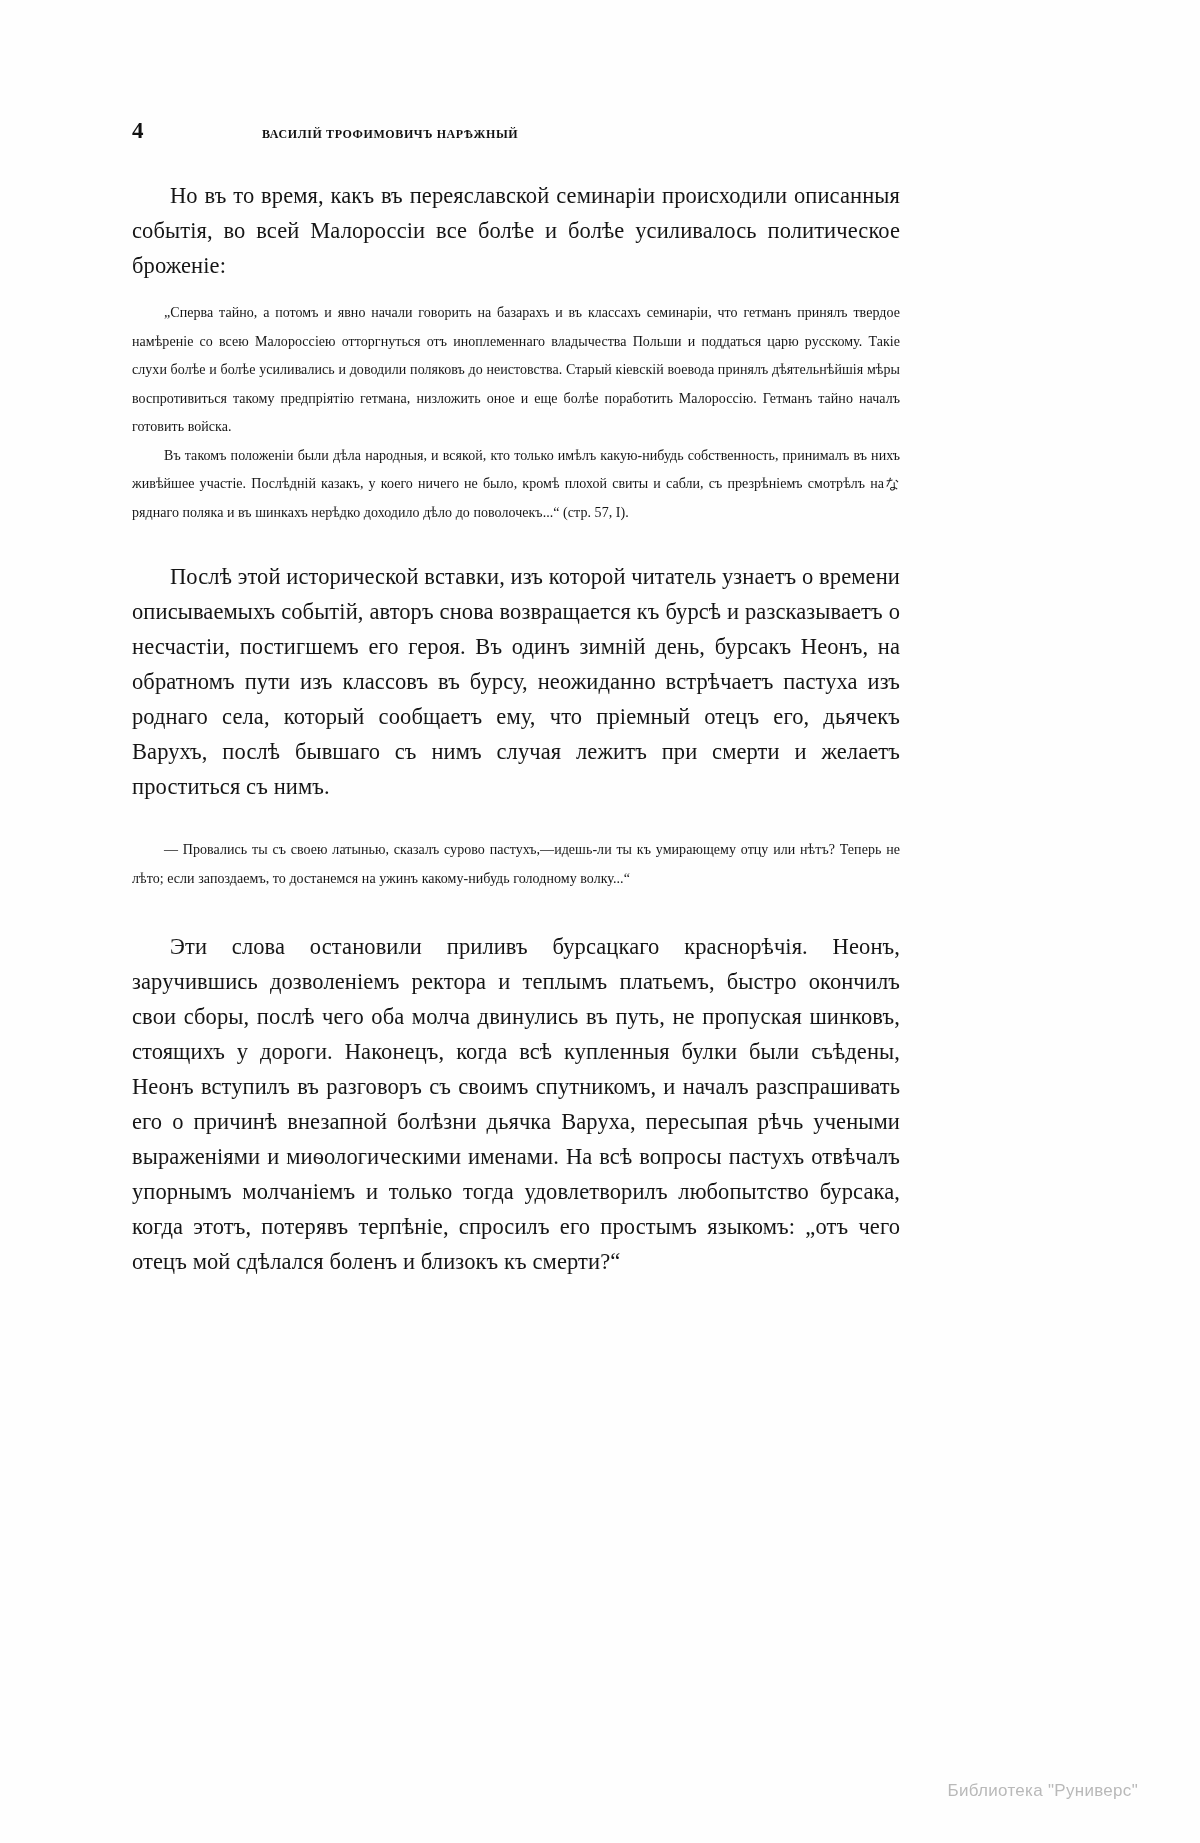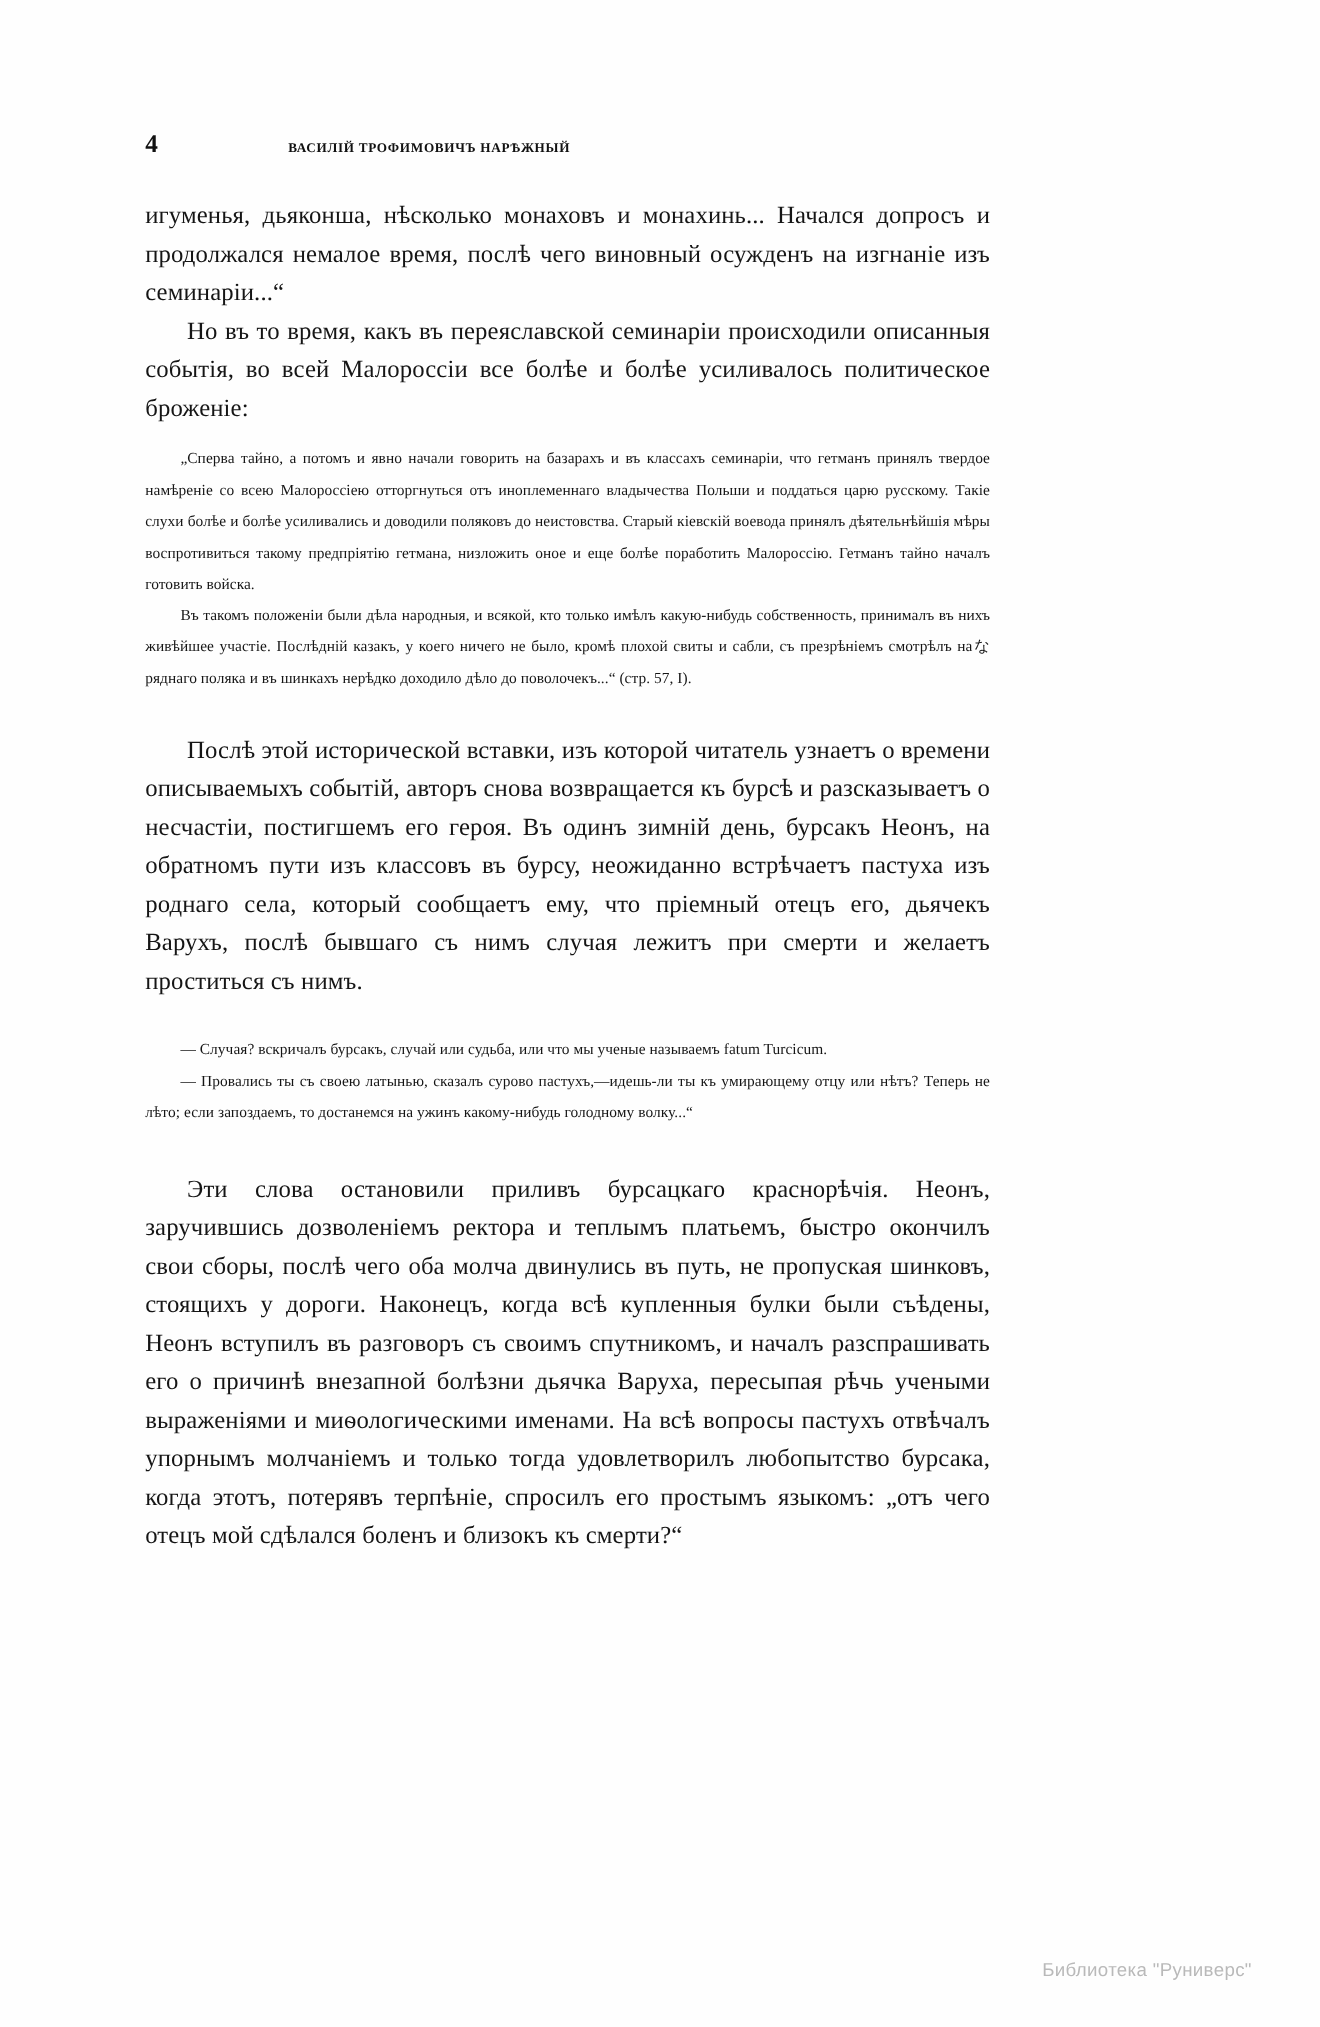--- a/index.html
+++ b/index.html
@@ -97,36 +97,34 @@
 <body>
 
 <div class="page">
   <div class="content">
 
     <div class="header-row">
       <div class="folio">4</div>
       <div class="running-head">ВАСИЛІЙ ТРОФИМОВИЧЪ НАРѢЖНЫЙ</div>
     </div>
 
-    <p class="body-par">игуменья, дьяконша, нѣсколько монаховъ и монахинь... Начался допросъ и продолжался немалое время, послѣ чего виновный осужденъ на изгнаніе изъ семинаріи...“</p>
     <p class="body-par indent">Но въ то время, какъ въ переяславской семинаріи происходили описанныя событія, во всей Малороссіи все болѣе и болѣе усиливалось политическое броженіе:</p>
 
     <div class="quote-block">
       <p class="quote-par indent">„Сперва тайно, а потомъ и явно начали говорить на базарахъ и въ классахъ семинаріи, что гетманъ принялъ твердое намѣреніе со всею Малороссіею отторгнуться отъ иноплеменнаго владычества Польши и поддаться царю русскому. Такіе слухи болѣе и болѣе усиливались и доводили поляковъ до неистовства. Старый кіевскій воевода принялъ дѣятельнѣйшія мѣры воспротивиться такому предпріятію гетмана, низложить оное и еще болѣе поработить Малороссію. Гетманъ тайно началъ готовить войска.</p>
       <p class="quote-par indent">Въ такомъ положеніи были дѣла народныя, и всякой, кто только имѣлъ какую-нибудь собственность, принималъ въ нихъ живѣйшее участіе. Послѣдній казакъ, у коего ничего не было, кромѣ плохой свиты и сабли, съ презрѣніемъ смотрѣлъ наなряднаго поляка и въ шинкахъ нерѣдко доходило дѣло до поволочекъ...“ (стр. 57, I).</p>
     </div>
 
     <div class="gap-med"></div>
 
     <p class="body-par indent">Послѣ этой исторической вставки, изъ которой читатель узнаетъ о времени описываемыхъ событій, авторъ снова возвращается къ бурсѣ и разсказываетъ о несчастіи, постигшемъ его героя. Въ одинъ зимній день, бурсакъ Неонъ, на обратномъ пути изъ классовъ въ бурсу, неожиданно встрѣчаетъ пастуха изъ роднаго села, который сообщаетъ ему, что пріемный отецъ его, дьячекъ Варухъ, послѣ бывшаго съ нимъ случая лежитъ при смерти и желаетъ проститься съ нимъ.</p>
 
     <div class="gap-small"></div>
 
     <div class="quote-block">
-      <p class="quote-par indent">— Случая? вскричалъ бурсакъ, случай или судьба, или что мы ученые называемъ fatum Turcicum.</p>
       <p class="quote-par indent">— Провались ты съ своею латынью, сказалъ сурово пастухъ,—идешь-ли ты къ умирающему отцу или нѣтъ? Теперь не лѣто; если запоздаемъ, то достанемся на ужинъ какому-нибудь голодному волку...“</p>
     </div>
 
     <div class="gap-large"></div>
 
     <p class="body-par indent">Эти слова остановили приливъ бурсацкаго краснорѣчія. Неонъ, заручившись дозволеніемъ ректора и теплымъ платьемъ, быстро окончилъ свои сборы, послѣ чего оба молча двинулись въ путь, не пропуская шинковъ, стоящихъ у дороги. Наконецъ, когда всѣ купленныя булки были съѣдены, Неонъ вступилъ въ разговоръ съ своимъ спутникомъ, и началъ разспрашивать его о причинѣ внезапной болѣзни дьячка Варуха, пересыпая рѣчь учеными выраженіями и миѳологическими именами. На всѣ вопросы пастухъ отвѣчалъ упорнымъ молчаніемъ и только тогда удовлетворилъ любопытство бурсака, когда этотъ, потерявъ терпѣніе, спросилъ его простымъ языкомъ: „отъ чего отецъ мой сдѣлался боленъ и близокъ къ смерти?“</p>
 
   </div>
 
   <div class="watermark">Библиотека "Руниверс"</div>

